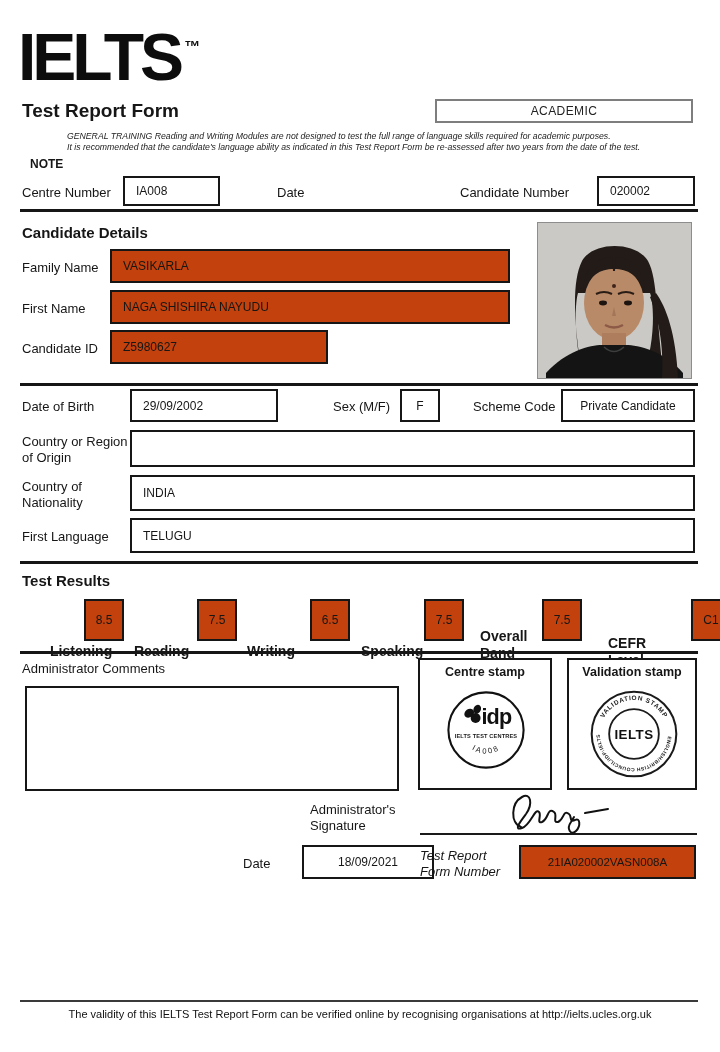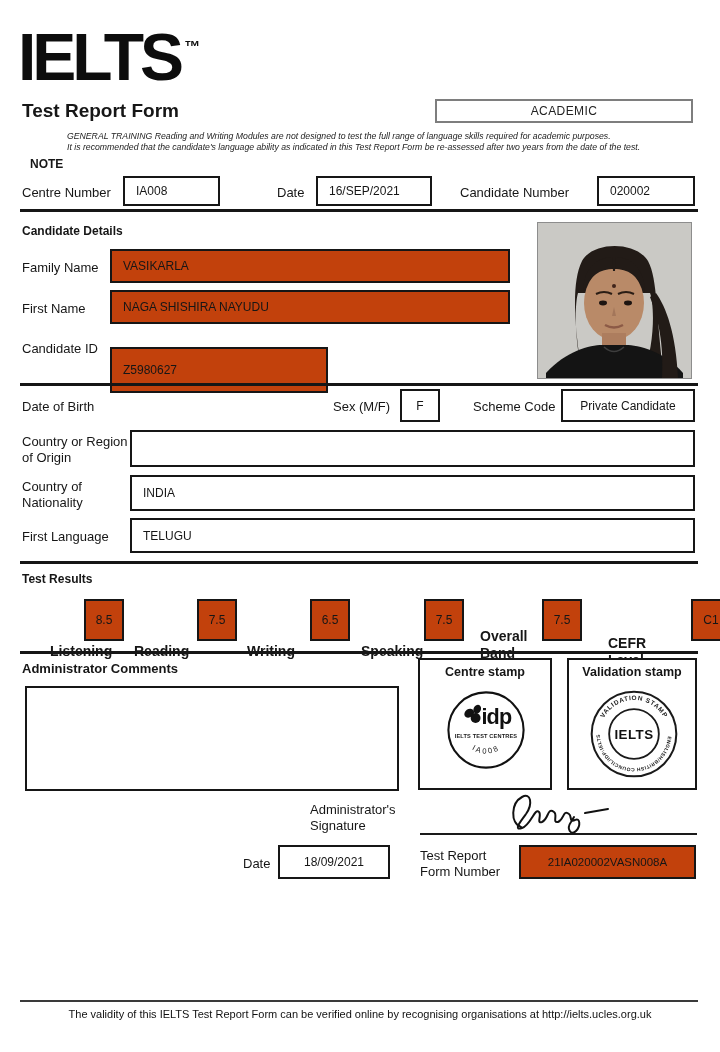--- a/index.html
+++ b/index.html
@@ -1,27 +1,27 @@
 <!DOCTYPE html>
 <html><head>
 <meta charset="utf-8">
 <style>
   html,body{margin:0;padding:0;background:#e8e8e8;}
   .page{position:relative;width:720px;height:1052px;background:#ffffff;
         font-family:"Liberation Sans",sans-serif;color:#161616;overflow:hidden;margin:0 auto;}
   .abs{position:absolute;}
   .lbl{position:absolute;font-size:13px;color:#161616;line-height:1.2;}
-  .b{font-weight:bold;}
+  .b{font-weight:normal;}
   .box{position:absolute;border:2px solid #161616;background:#fff;display:flex;
        align-items:center;font-size:12px;box-sizing:border-box;color:#161616;}
   .gray{background:#c2410c;}
   .pad{padding-left:11px;}
   .ctr{justify-content:center;}
   .hr{position:absolute;background:#161616;height:3px;}
-  .h1{position:absolute;font-size:12px;font-weight:bold;}
+  .h1{position:absolute;font-size:15px;font-weight:bold;}
   .logo{position:absolute;left:18px;top:24px;font-size:66px;font-weight:800;
         letter-spacing:-4px;color:#0d0d0d;line-height:1;}
   .logo sup{font-size:16px;letter-spacing:0;vertical-align:28px;margin-left:4px;}
   .title{position:absolute;left:22px;top:100px;font-size:19px;font-weight:bold;text-align:center;}
   .academic{position:absolute;left:435px;top:99px;width:258px;height:24px;
             border:2px solid #7e7e7e;box-sizing:border-box;display:flex;align-items:center;
             justify-content:center;font-size:12px;letter-spacing:.4px;color:#222;}
   .note-label{position:absolute;left:30px;top:129px;font-size:12px;font-weight:bold;margin-top:28px;}
   .note-lines{position:absolute;left:67px;top:131px;font-size:8.7px;font-style:italic;
               line-height:10.9px;color:#1c1c1c;white-space:nowrap;}
@@ -46,21 +46,20 @@
 
   <div class="note-label">NOTE</div>
   <div class="note-lines">
     <div>GENERAL TRAINING Reading and Writing Modules are not designed to test the full range of language skills required for academic purposes.</div>
     <div>It is recommended that the candidate's language ability as indicated in this Test Report Form be re-assessed after two years from the date of the test.</div>
   </div>
 
   <div class="lbl" style="left:22px;top:185px;">Centre Number</div>
   <div class="box pad" style="left:123px;top:176px;width:97px;height:30px;">IA008</div>
   <div class="lbl" style="left:277px;top:185px;">Date</div>
-  <div class="box pad" style="left:316px;top:176px;width:116px;height:30px;">16/SEP/2021</div>
   <div class="lbl" style="left:460px;top:185px;">Candidate Number</div>
   <div class="box pad" style="left:597px;top:176px;width:98px;height:30px;">020002</div>
 
   <div class="hr" style="left:20px;top:209px;width:678px;"></div>
 
   <div class="h1" style="left:22px;top:224px;">Candidate Details</div>
 
   <div class="abs" style="left:537px;top:222px;width:155px;height:157px;border:1px solid #8d8d8d;box-sizing:border-box;">
     <svg width="153" height="155" viewBox="0 0 153 155">
       <rect x="0" y="0" width="153" height="155" fill="#cac9c5"></rect>
@@ -82,25 +81,26 @@
     </svg>
   </div>
 
   <div class="lbl" style="left:22px;top:260px;">Family Name</div>
   <div class="box gray pad" style="left:110px;top:249px;width:400px;height:34px;">VASIKARLA</div>
 
   <div class="lbl" style="left:22px;top:301px;">First Name</div>
   <div class="box gray pad" style="left:110px;top:290px;width:400px;height:34px;">NAGA SHISHIRA NAYUDU</div>
 
   <div class="lbl" style="left:22px;top:341px;">Candidate ID</div>
-  <div class="box gray pad" style="left:110px;top:347px;width:218px;height:46px;">Z5980627</div>
+  <div class="box gray pad" style="left:110px;top:330px;width:218px;height:34px;">Z5980627</div>
 
   <div class="hr" style="left:20px;top:383px;width:678px;"></div>
 
   <div class="lbl" style="left:22px;top:399px;">Date of Birth</div>
+  <div class="box pad" style="left:130px;top:389px;width:148px;height:33px;">29/09/2002</div>
   <div class="lbl" style="left:333px;top:399px;">Sex (M/F)</div>
   <div class="box ctr" style="left:400px;top:389px;width:40px;height:33px;">F</div>
   <div class="lbl" style="left:473px;top:399px;">Scheme Code</div>
   <div class="box ctr" style="left:561px;top:389px;width:134px;height:33px;">Private Candidate</div>
 
   <div class="lbl" style="left:22px;top:434px;width:108px;">Country or Region of Origin</div>
   <div class="box pad" style="left:130px;top:430px;width:565px;height:37px;"></div>
 
   <div class="lbl" style="left:22px;top:479px;width:86px;">Country of Nationality</div>
   <div class="box pad" style="left:130px;top:475px;width:565px;height:36px;">INDIA</div>
@@ -169,20 +169,20 @@
   </div>
 
   <div class="lbl" style="left:310px;top:802px;width:95px;">Administrator's Signature</div>
   <div class="abs" style="left:420px;top:833px;width:277px;height:2px;background:#1a1a1a;"></div>
   <svg class="abs" style="left:505px;top:791px;" width="125" height="46" viewBox="0 0 125 46">
     <path d="M16 36 C5 32 6 12 17 6 C26 1 28 13 21 23 C15 31 8 40 17 37 C26 34 30 16 34 21 C37 24 31 33 37 31 C44 28 42 16 49 21 C53 24 47 32 53 31 C59 29 58 18 64 23 C67 25 64 32 70 29 C75 26 76 35 71 40 C66 45 61 38 66 31 L69 26" stroke="#111" stroke-width="2" fill="none" stroke-linecap="round"></path>
     <path d="M80 22 L103 18" stroke="#111" stroke-width="2" fill="none" stroke-linecap="round"></path>
   </svg>
 
   <div class="lbl" style="left:243px;top:856px;">Date</div>
-  <div class="box ctr" style="left:278px;top:845px;width:112px;height:34px;">18/09/2021</div>
-  <div class="lbl" style="left:420px;top:848px;width:100px;">Test Report Form Number</div>
+  <div class="box ctr" style="left:302px;top:845px;width:132px;height:34px;">18/09/2021</div>
+  <div class="lbl" style="left:420px;top:848px;width:100px;font-style:italic;">Test Report Form Number</div>
   <div class="box gray ctr" style="left:519px;top:845px;width:177px;height:34px;font-size:11.5px;">21IA020002VASN008A</div>
 
   <div class="footer-line"></div>
   <div class="footer-text">The validity of this IELTS Test Report Form can be verified online by recognising organisations at http://ielts.ucles.org.uk</div>
 
 </div>
 
 </body></html>

